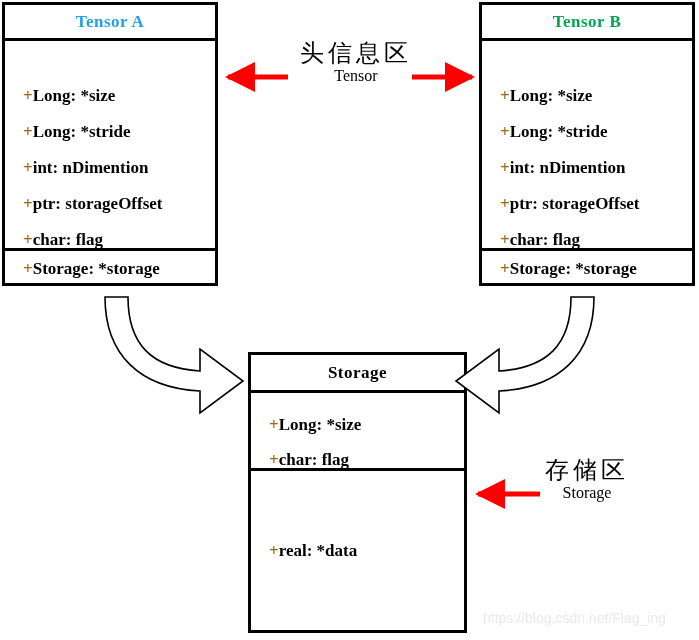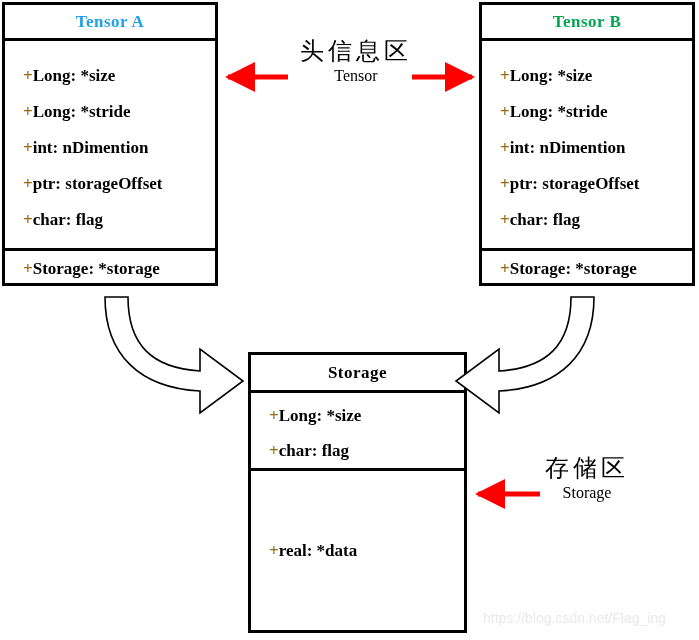--- a/index.html
+++ b/index.html
@@ -52,21 +52,21 @@
   }
 
   .attr-list {
     position: absolute;
     left: 0;
     right: 0;
     box-sizing: border-box;
     padding-left: 18px;
     display: flex;
     flex-direction: column;
-    justify-content: flex-start;
+    justify-content: flex-end;
   }
 
   .attr {
     font-size: 17px;
     font-weight: bold;
     color: #000000;
     line-height: 1.0;
     white-space: nowrap;
   }
 
@@ -87,21 +87,21 @@
     position: absolute;
     text-align: center;
     color: #000000;
     line-height: 1.12;
     white-space: nowrap;
   }
   .anno .cn {
     display: block;
     font-size: 24px;
     letter-spacing: 4px;
-    font-family: Liberation Mono, monospace;
+    font-family: Liberation Sans, sans-serif;
   }
   .anno .en {
     display: block;
     font-size: 16px;
     font-family: "Liberation Serif", "DejaVu Serif", serif;
   }
 
   
   .watermark {
     position: absolute;

